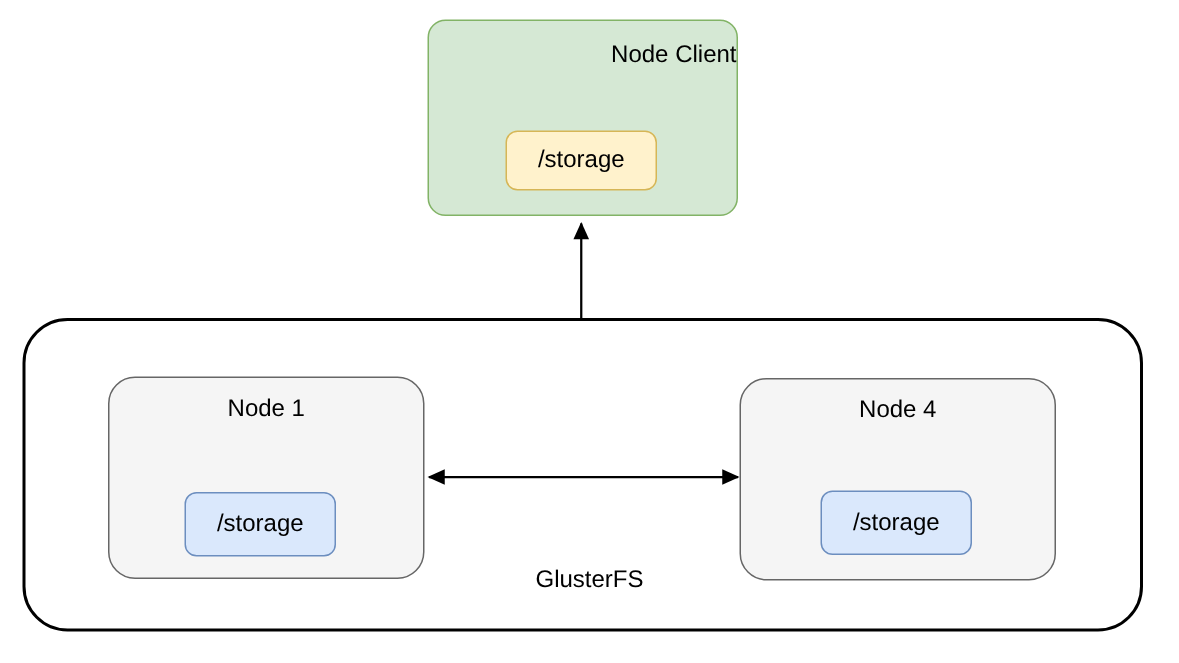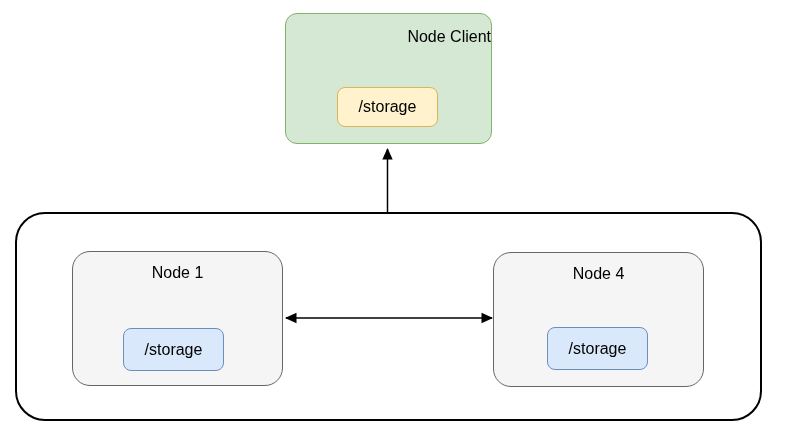--- a/index.html
+++ b/index.html
@@ -109,20 +109,21 @@
 <div class="canvas">
 
   <div class="shape client-box">
     <div class="box-label">Node Client</div>
   </div>
   <div class="shape client-storage">
     <span>/storage</span>
   </div>
 
   <div class="shape cluster-box"></div>
+  <div class="cluster-label">GlusterFS</div>
 
   <div class="shape node-box node1-box">
     <div class="box-label">Node 1</div>
   </div>
   <div class="shape node-storage node1-storage">
     <span>/storage</span>
   </div>
 
   <div class="shape node-box node2-box">
     <div class="box-label">Node 4</div>

